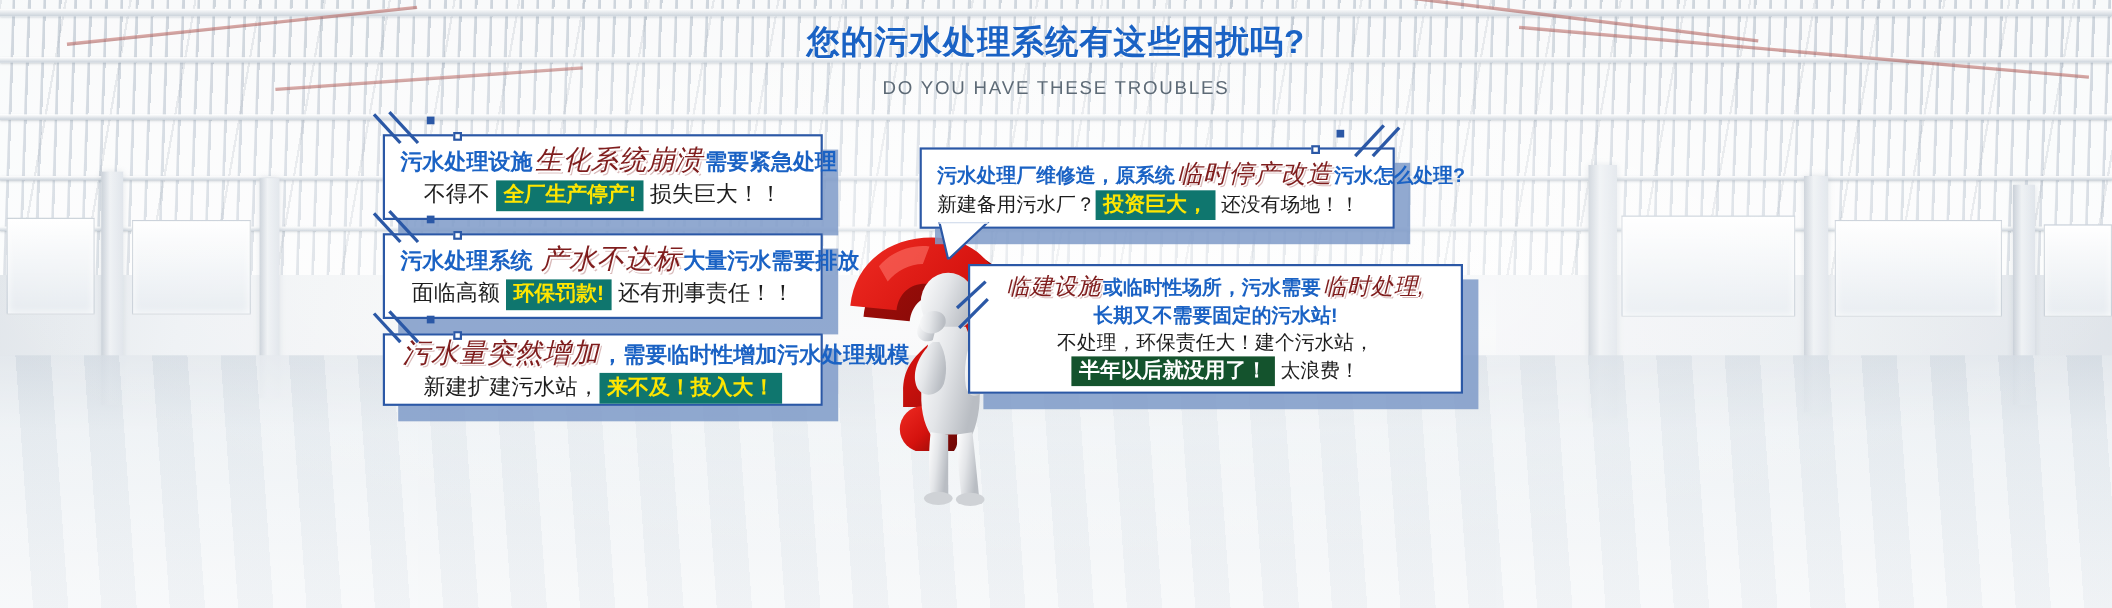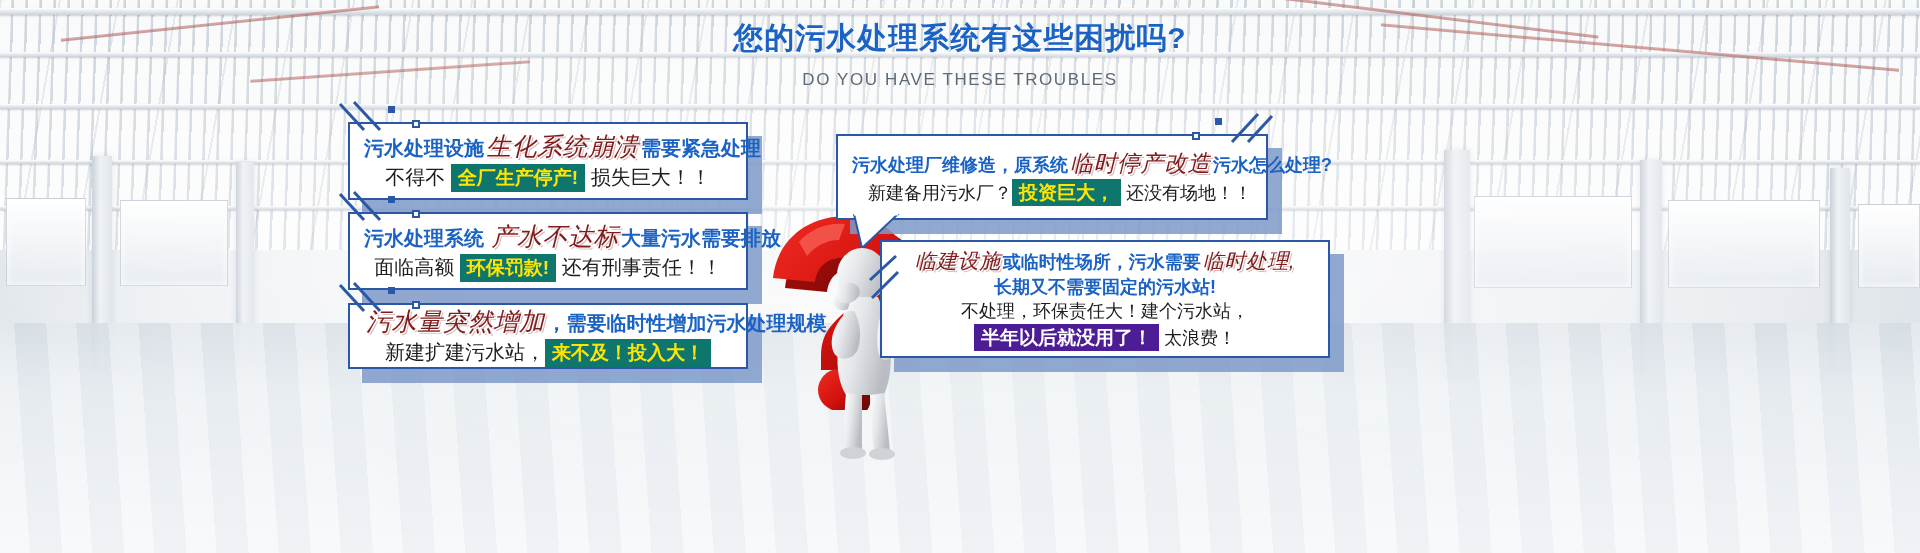--- a/index.html
+++ b/index.html
@@ -111,35 +111,35 @@
     font-size:25px; letter-spacing:0.5px;
     text-shadow:1px 1px 0 #ffffff, 2px 2px 0 rgba(120,10,10,.28);
     padding:0 2px;
     margin-top:18px;
   }
   .tag-red {
     background:#0f766e; color:#ffe600; font-weight:bold;
     padding:1px 7px; display:inline-block; font-size:19px;
   }
   .tag-red-w {
-    background:#4c1d95; color:#ffffff; font-weight:bold;
+    background:#14532d; color:#ffffff; font-weight:bold;
     padding:1px 7px; display:inline-block; font-size:19px;
   }
 
   
   #box1 { left:348px; top:122px; width:400px; height:78px; }
   #box2 { left:348px; top:212px; width:400px; height:78px; }
   #box3 { left:348px; top:303px; width:400px; height:66px; }
-  #box4 { left:836px; top:134px; width:432px; height:86px; }
+  #box4 { left:836px; top:134px; width:432px; height:74px; }
   #box5 { left:880px; top:240px; width:450px; height:118px; }
 
   #box1 .l1, #box2 .l1, #box3 .l1 { text-align:left; }
   #box1 .l2, #box2 .l2, #box3 .l2 { text-align:center; }
   #box4 .l1 { text-align:left; font-size:18px; }
-  #box4 .l2 { text-align:right; font-size:18px; }
+  #box4 .l2 { text-align:left; font-size:18px; }
   #box4 .em-red { font-size:23px; }
   #box5 .l1, #box5 .l2 { text-align:center; font-size:18px; }
   #box5 .em-red { font-size:21px; }
   #box5 .panel { padding:8px 16px; }
 
   
   .tail {
     position:absolute; left:14px; bottom:-30px; width:60px; height:34px; z-index:4;
   }
 

